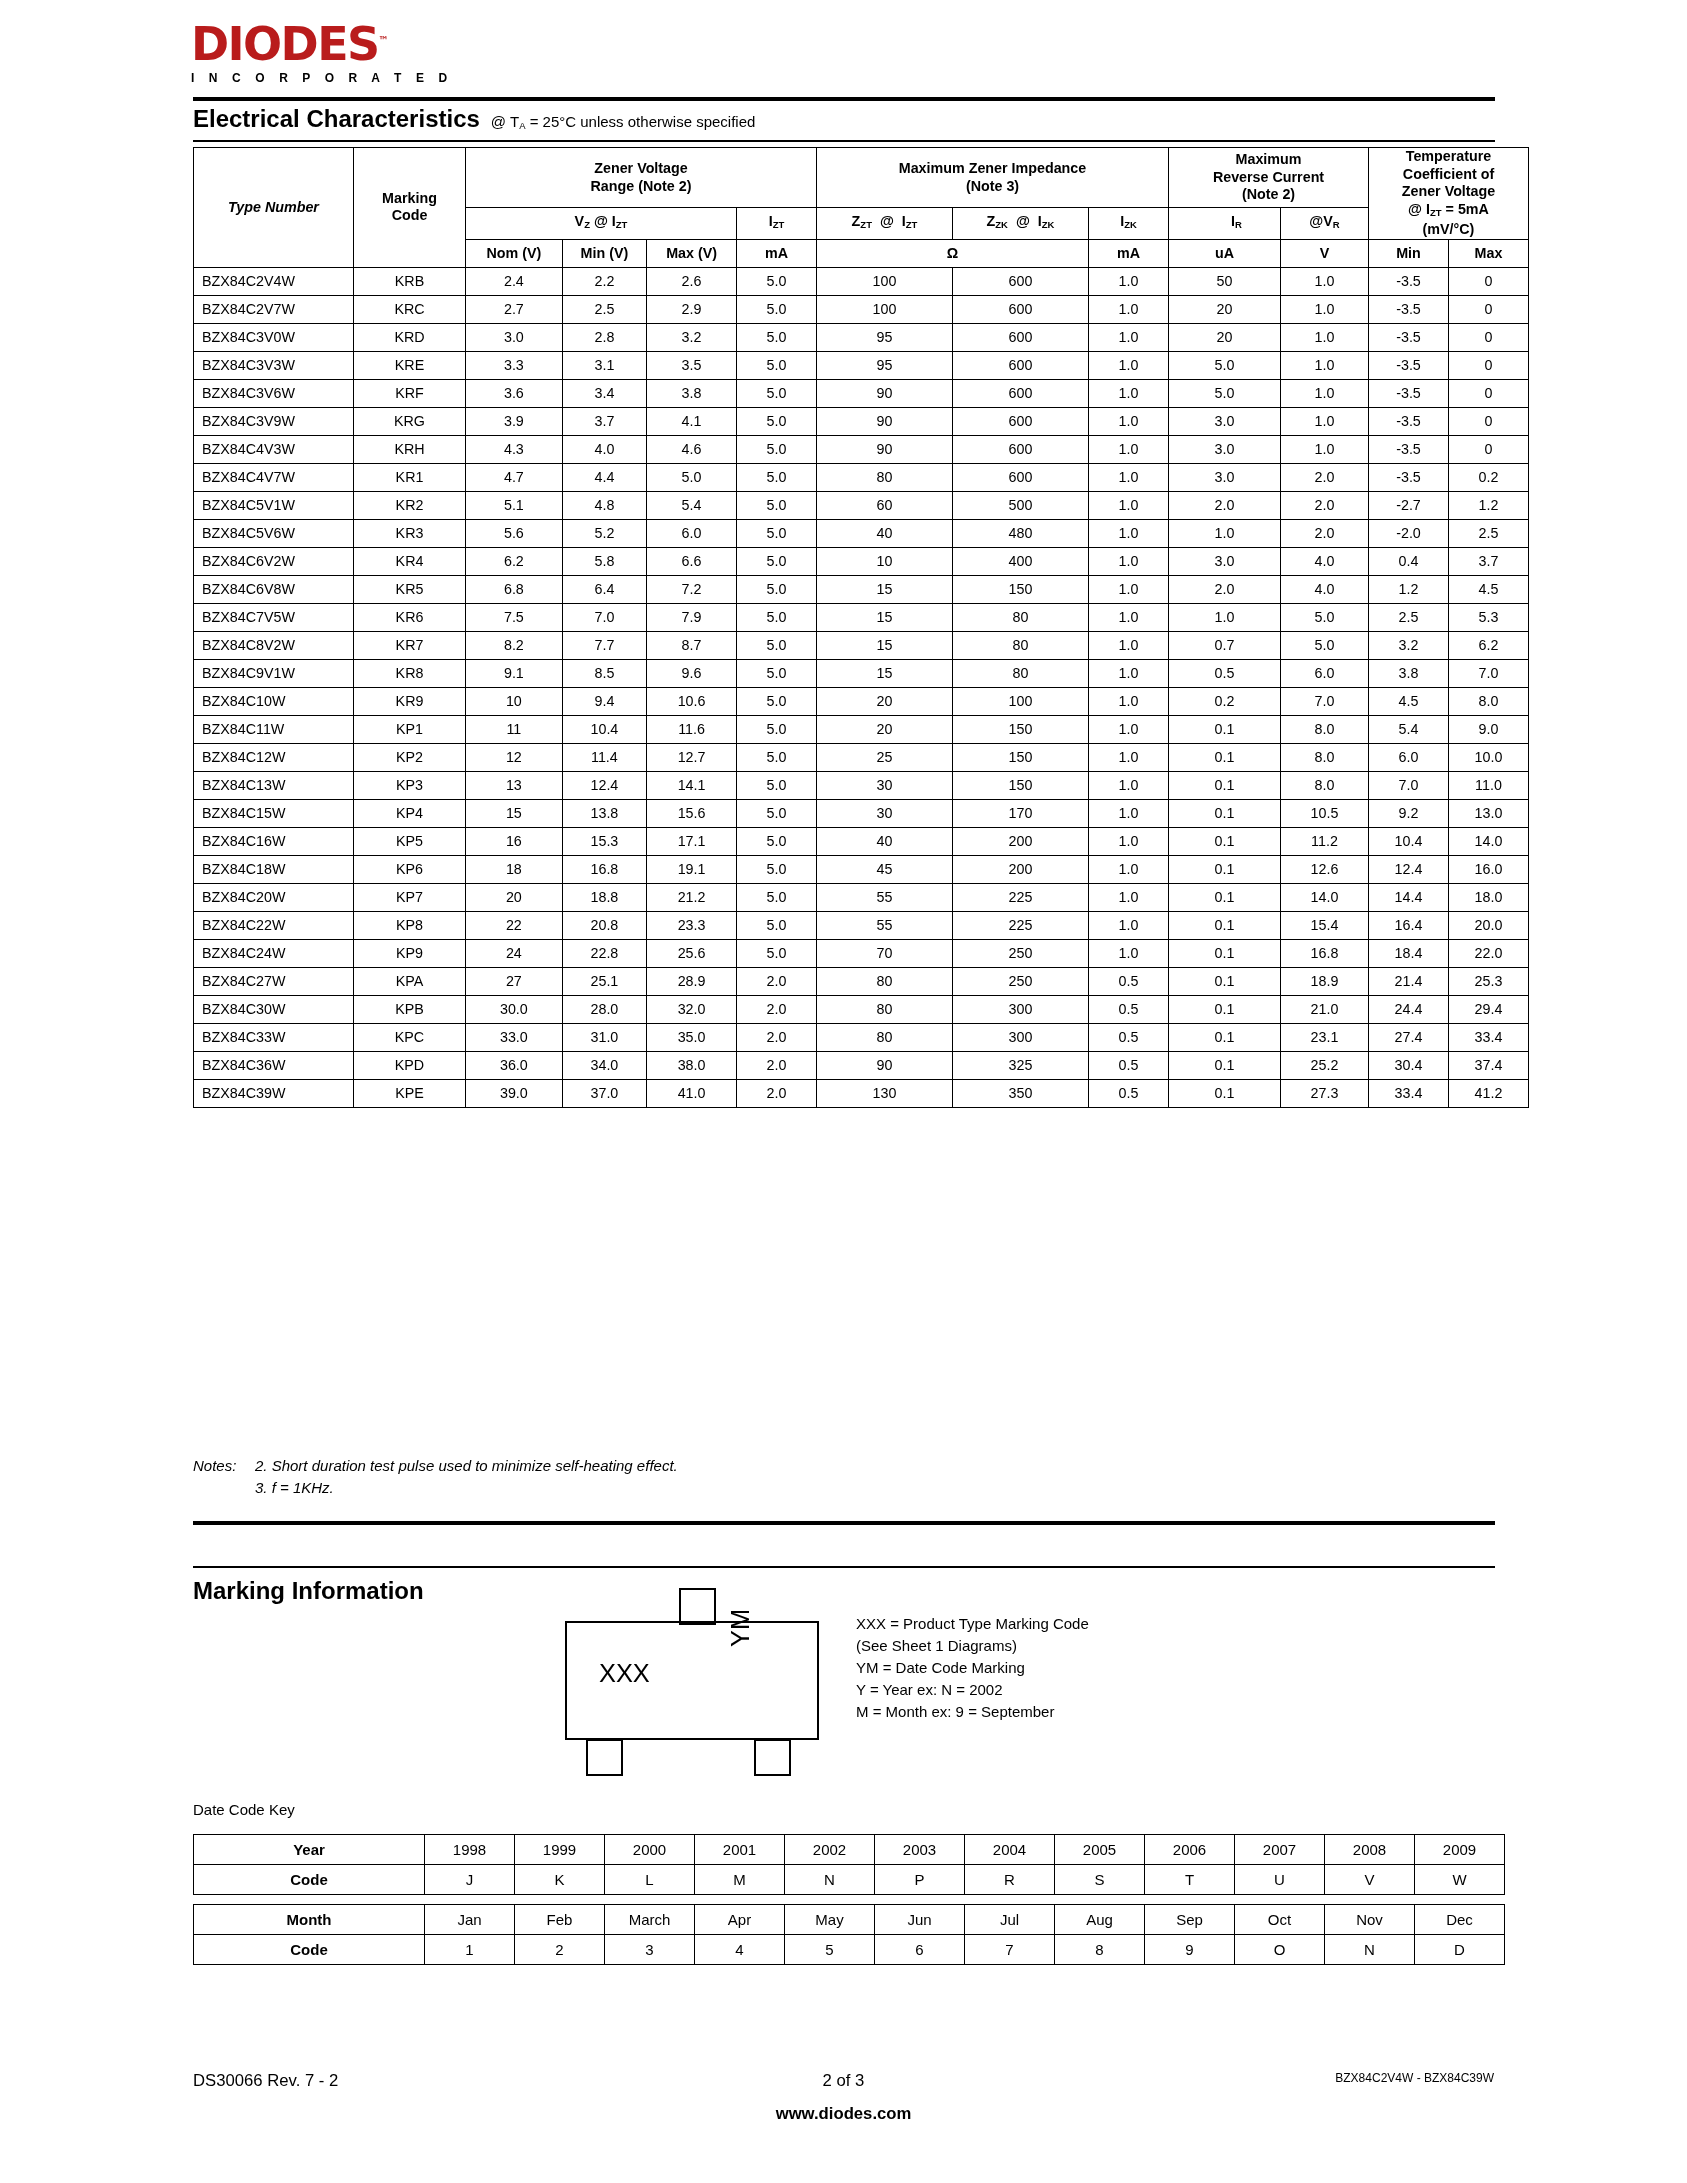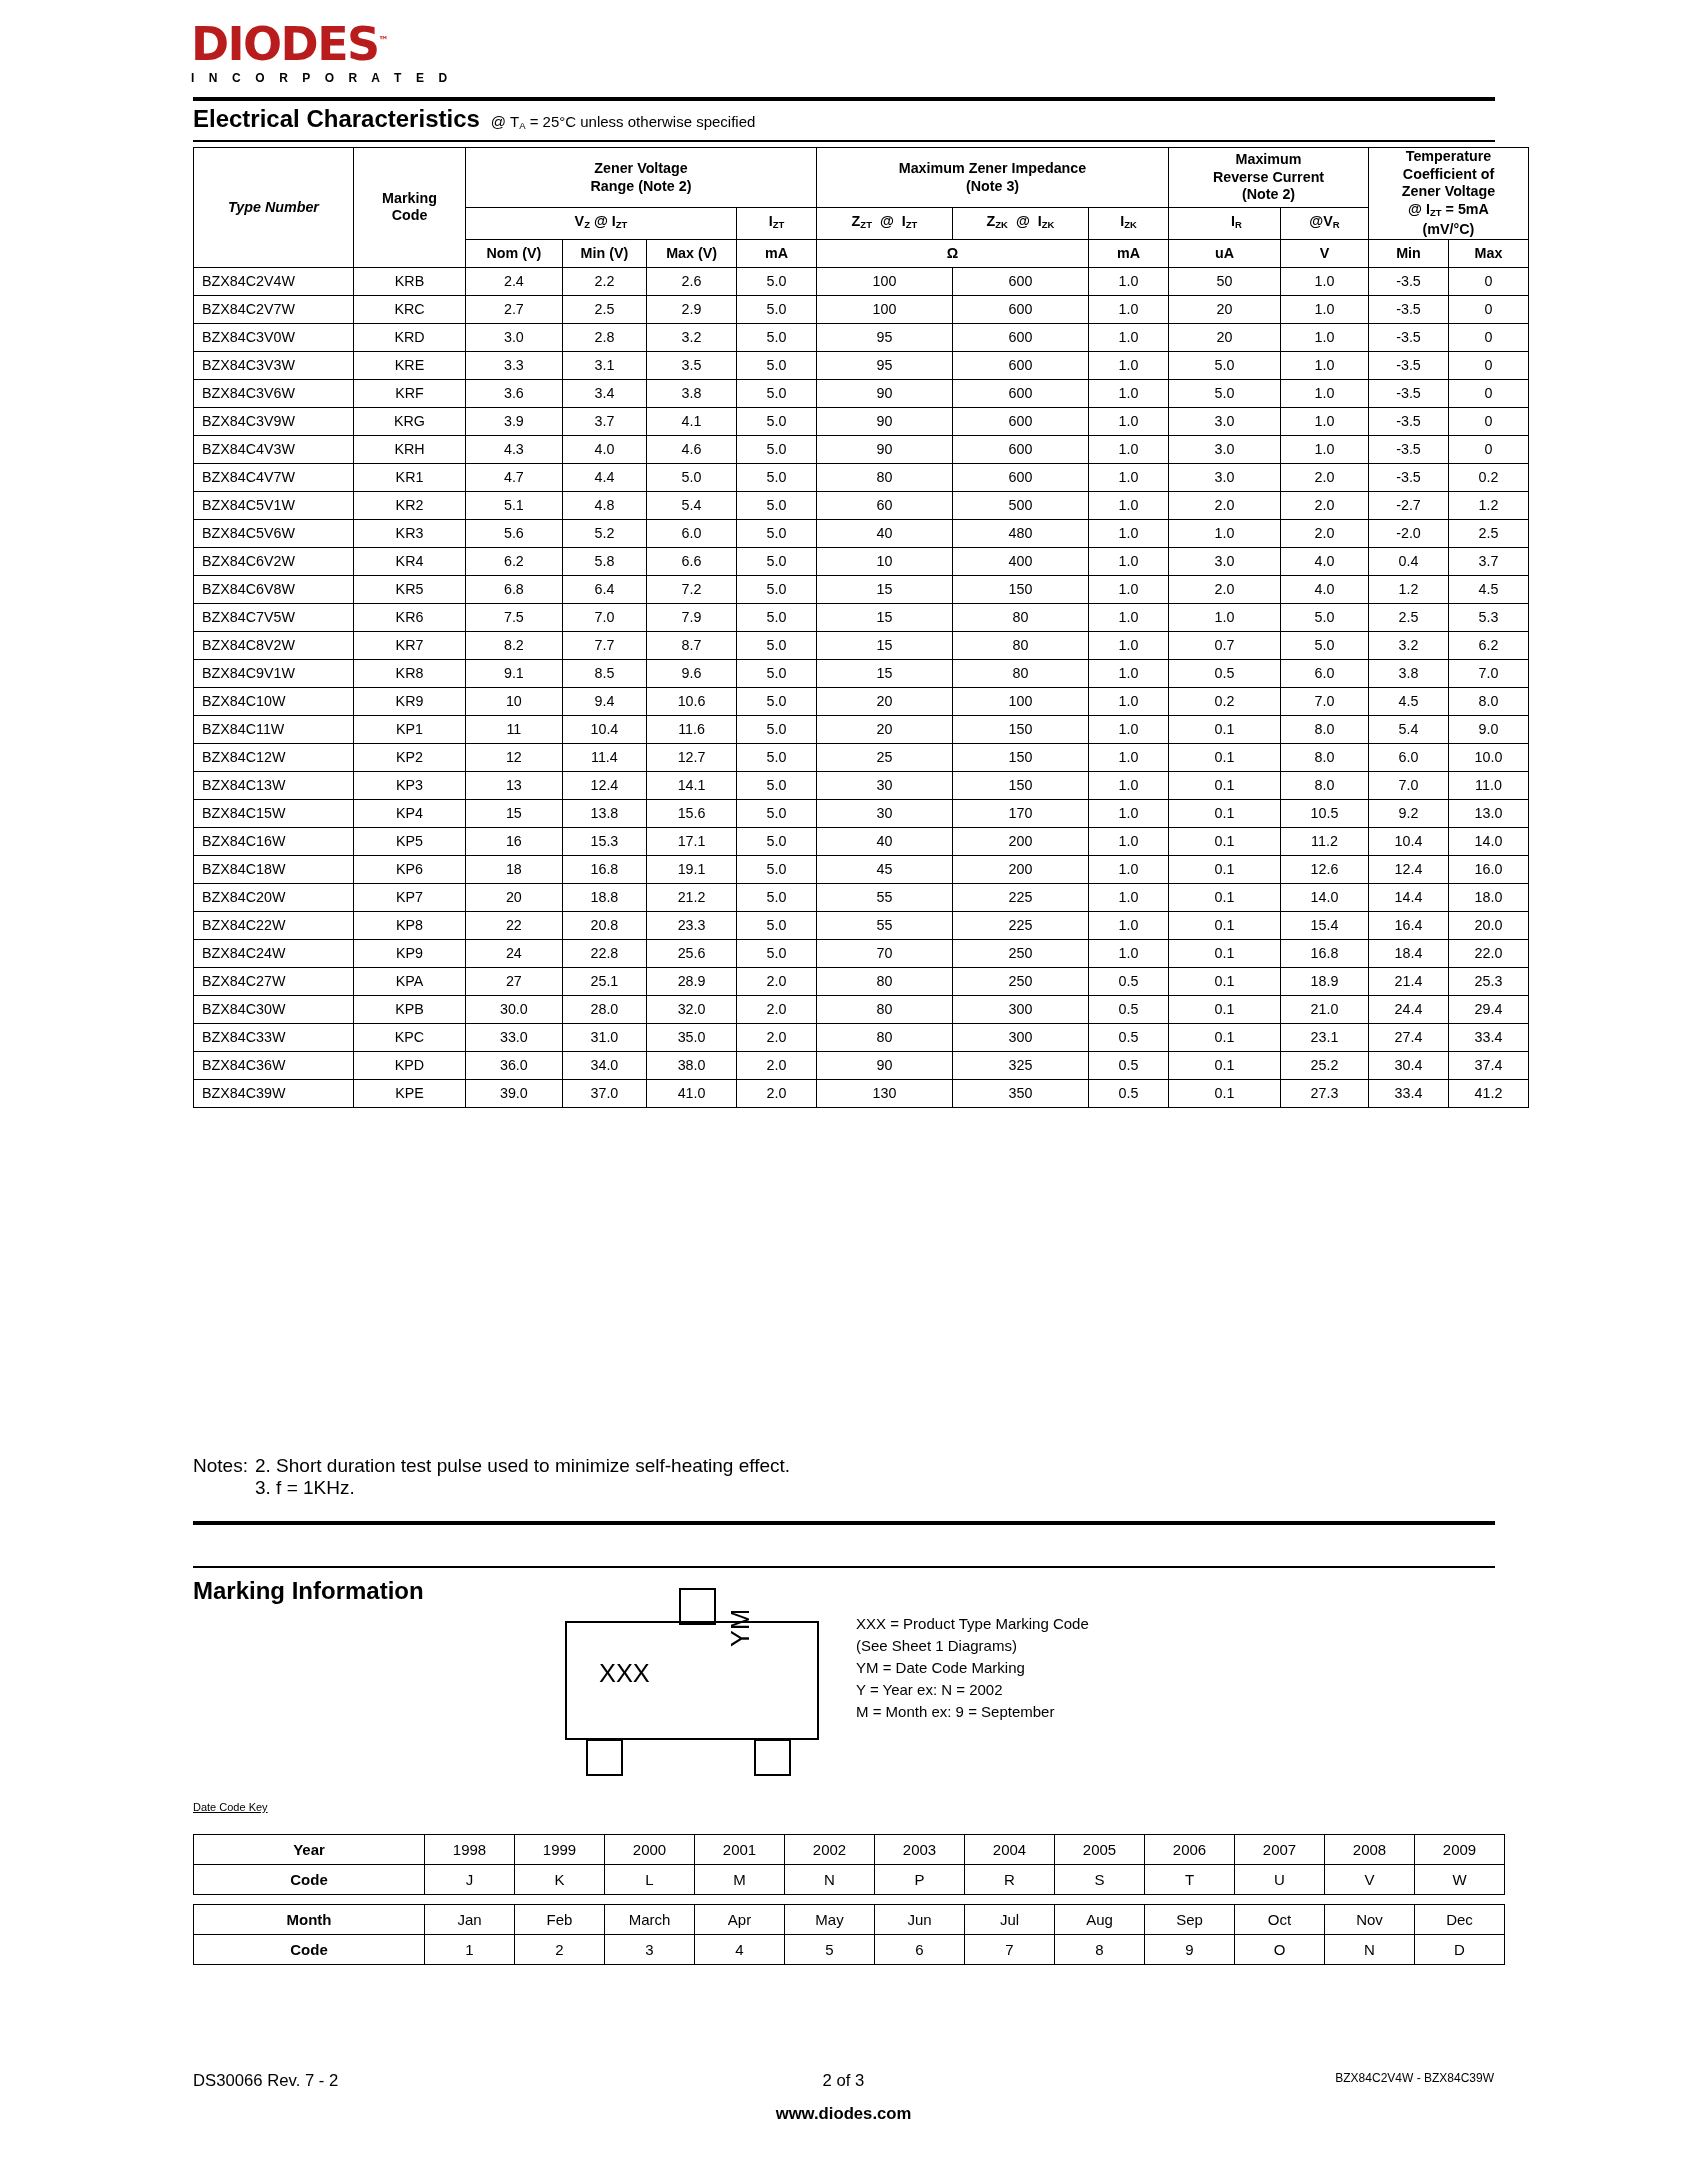--- a/index.html
+++ b/index.html
@@ -91,22 +91,23 @@
     text-align: left;
     padding-left: 8px;
   }
   .hdr-tall { height: 56px; }
   sub { font-size: 9.5px; vertical-align: -2.4px; }
   
   .notes {
     position: absolute;
     left: 193px;
     top: 1455px;
-    font-size: 19px;
+    font-size: 15px;
     line-height: 22px;
+    font-style: italic;
   }
   .notes .lbl { display: inline-block; width: 62px; }
   .notes .idt { padding-left: 62px; display: block; }
   
   .pkg {
     position: absolute;
     left: 565px;
     top: 1621px;
     width: 254px;
     height: 119px;
@@ -137,22 +138,21 @@
     position: absolute;
     left: 856px;
     top: 1613px;
     font-size: 15px;
     line-height: 22px;
   }
   .dck {
     position: absolute;
     left: 193px;
     top: 1801px;
-    font-size: 11px;
-    text-decoration: underline;
+    font-size: 15px;
   }
   table.dc {
     position: absolute;
     border-collapse: collapse;
     font-size: 15px;
     font-family: "Liberation Sans", sans-serif;
   }
   table.dc td {
     border: 1.3px solid #000;
     text-align: center;

